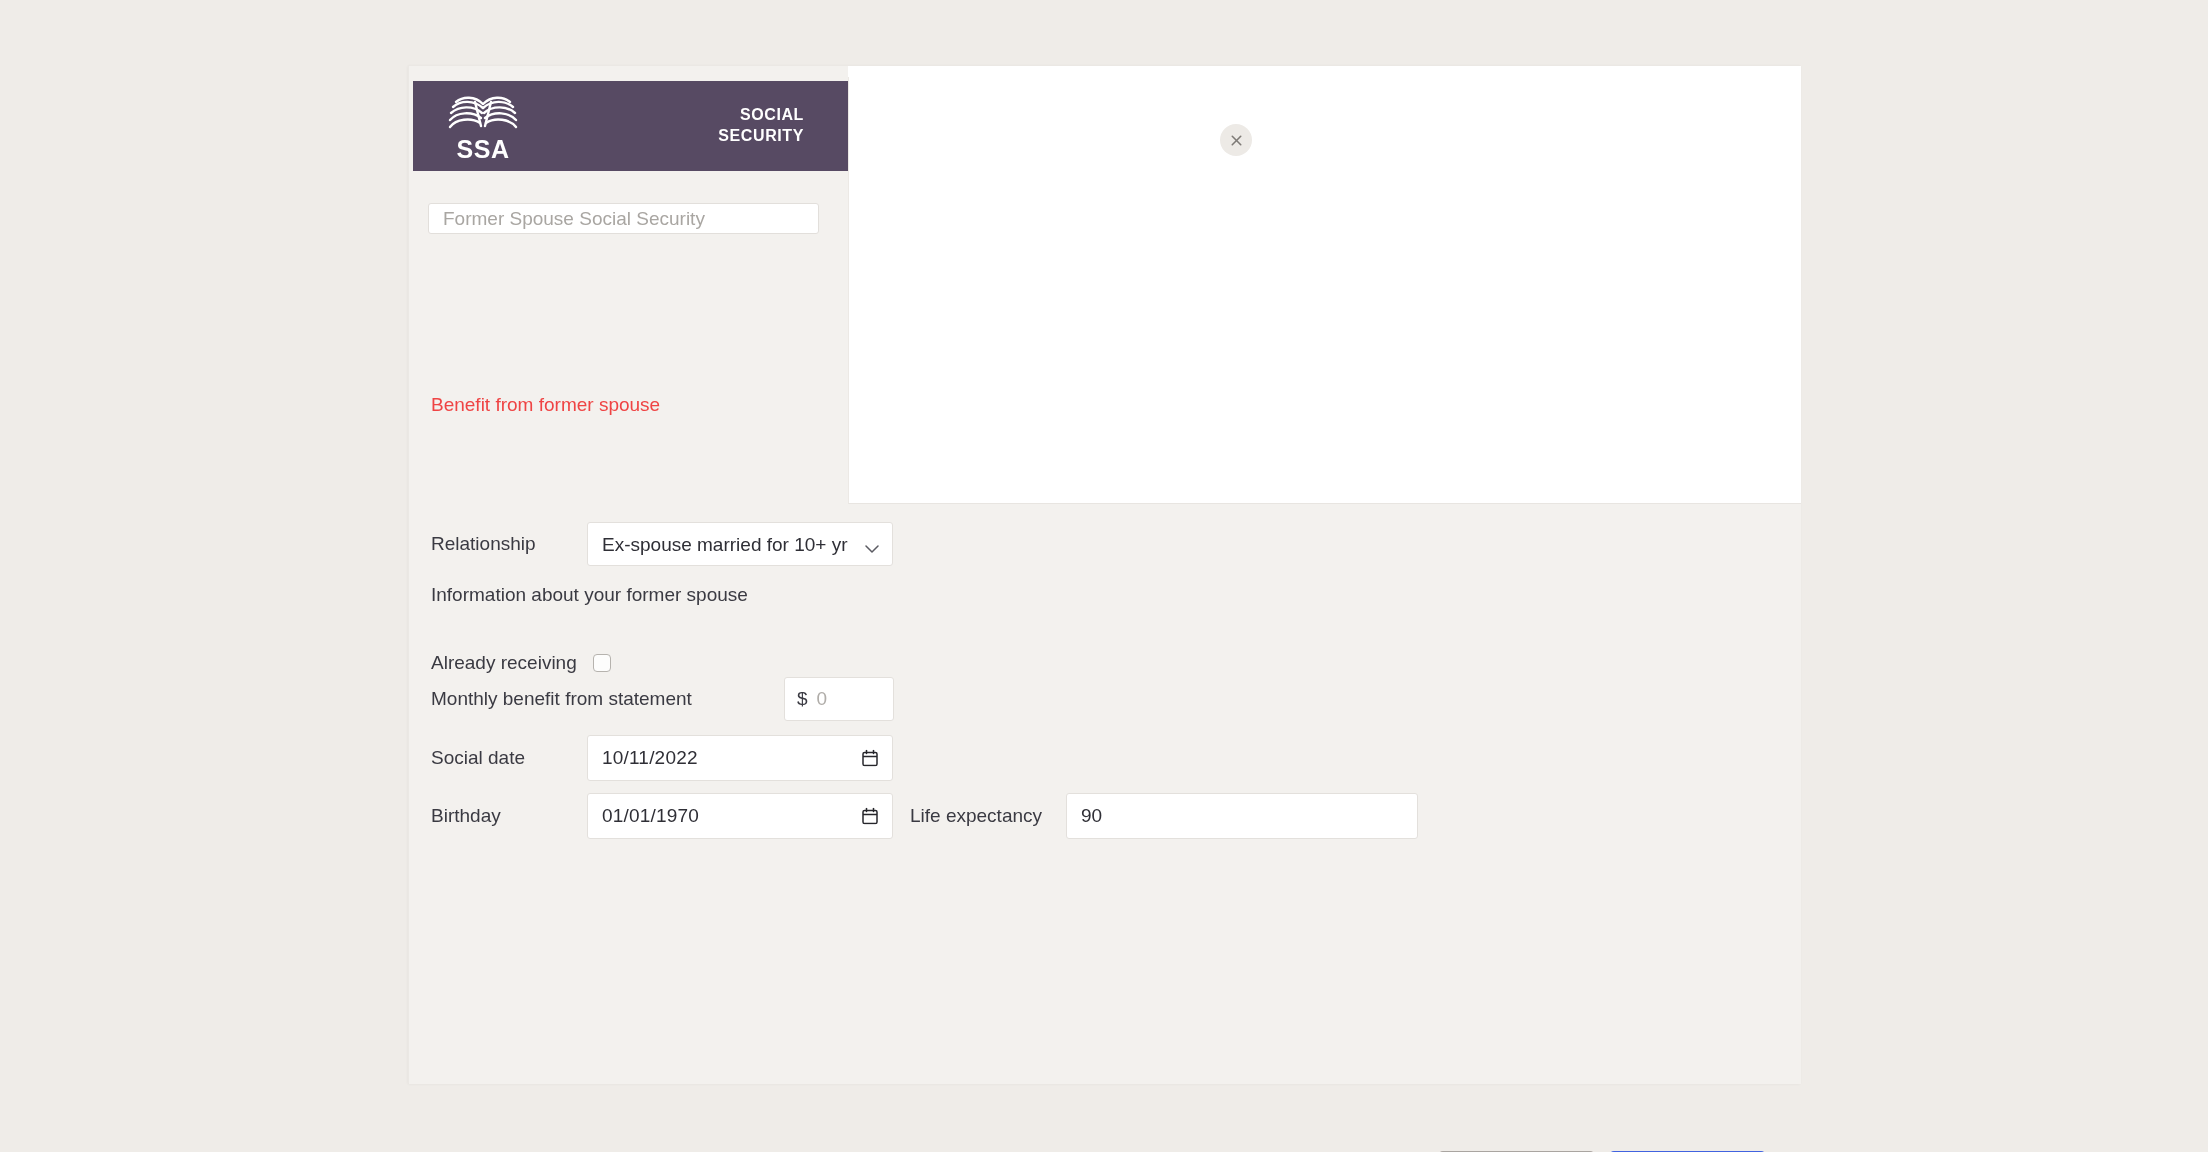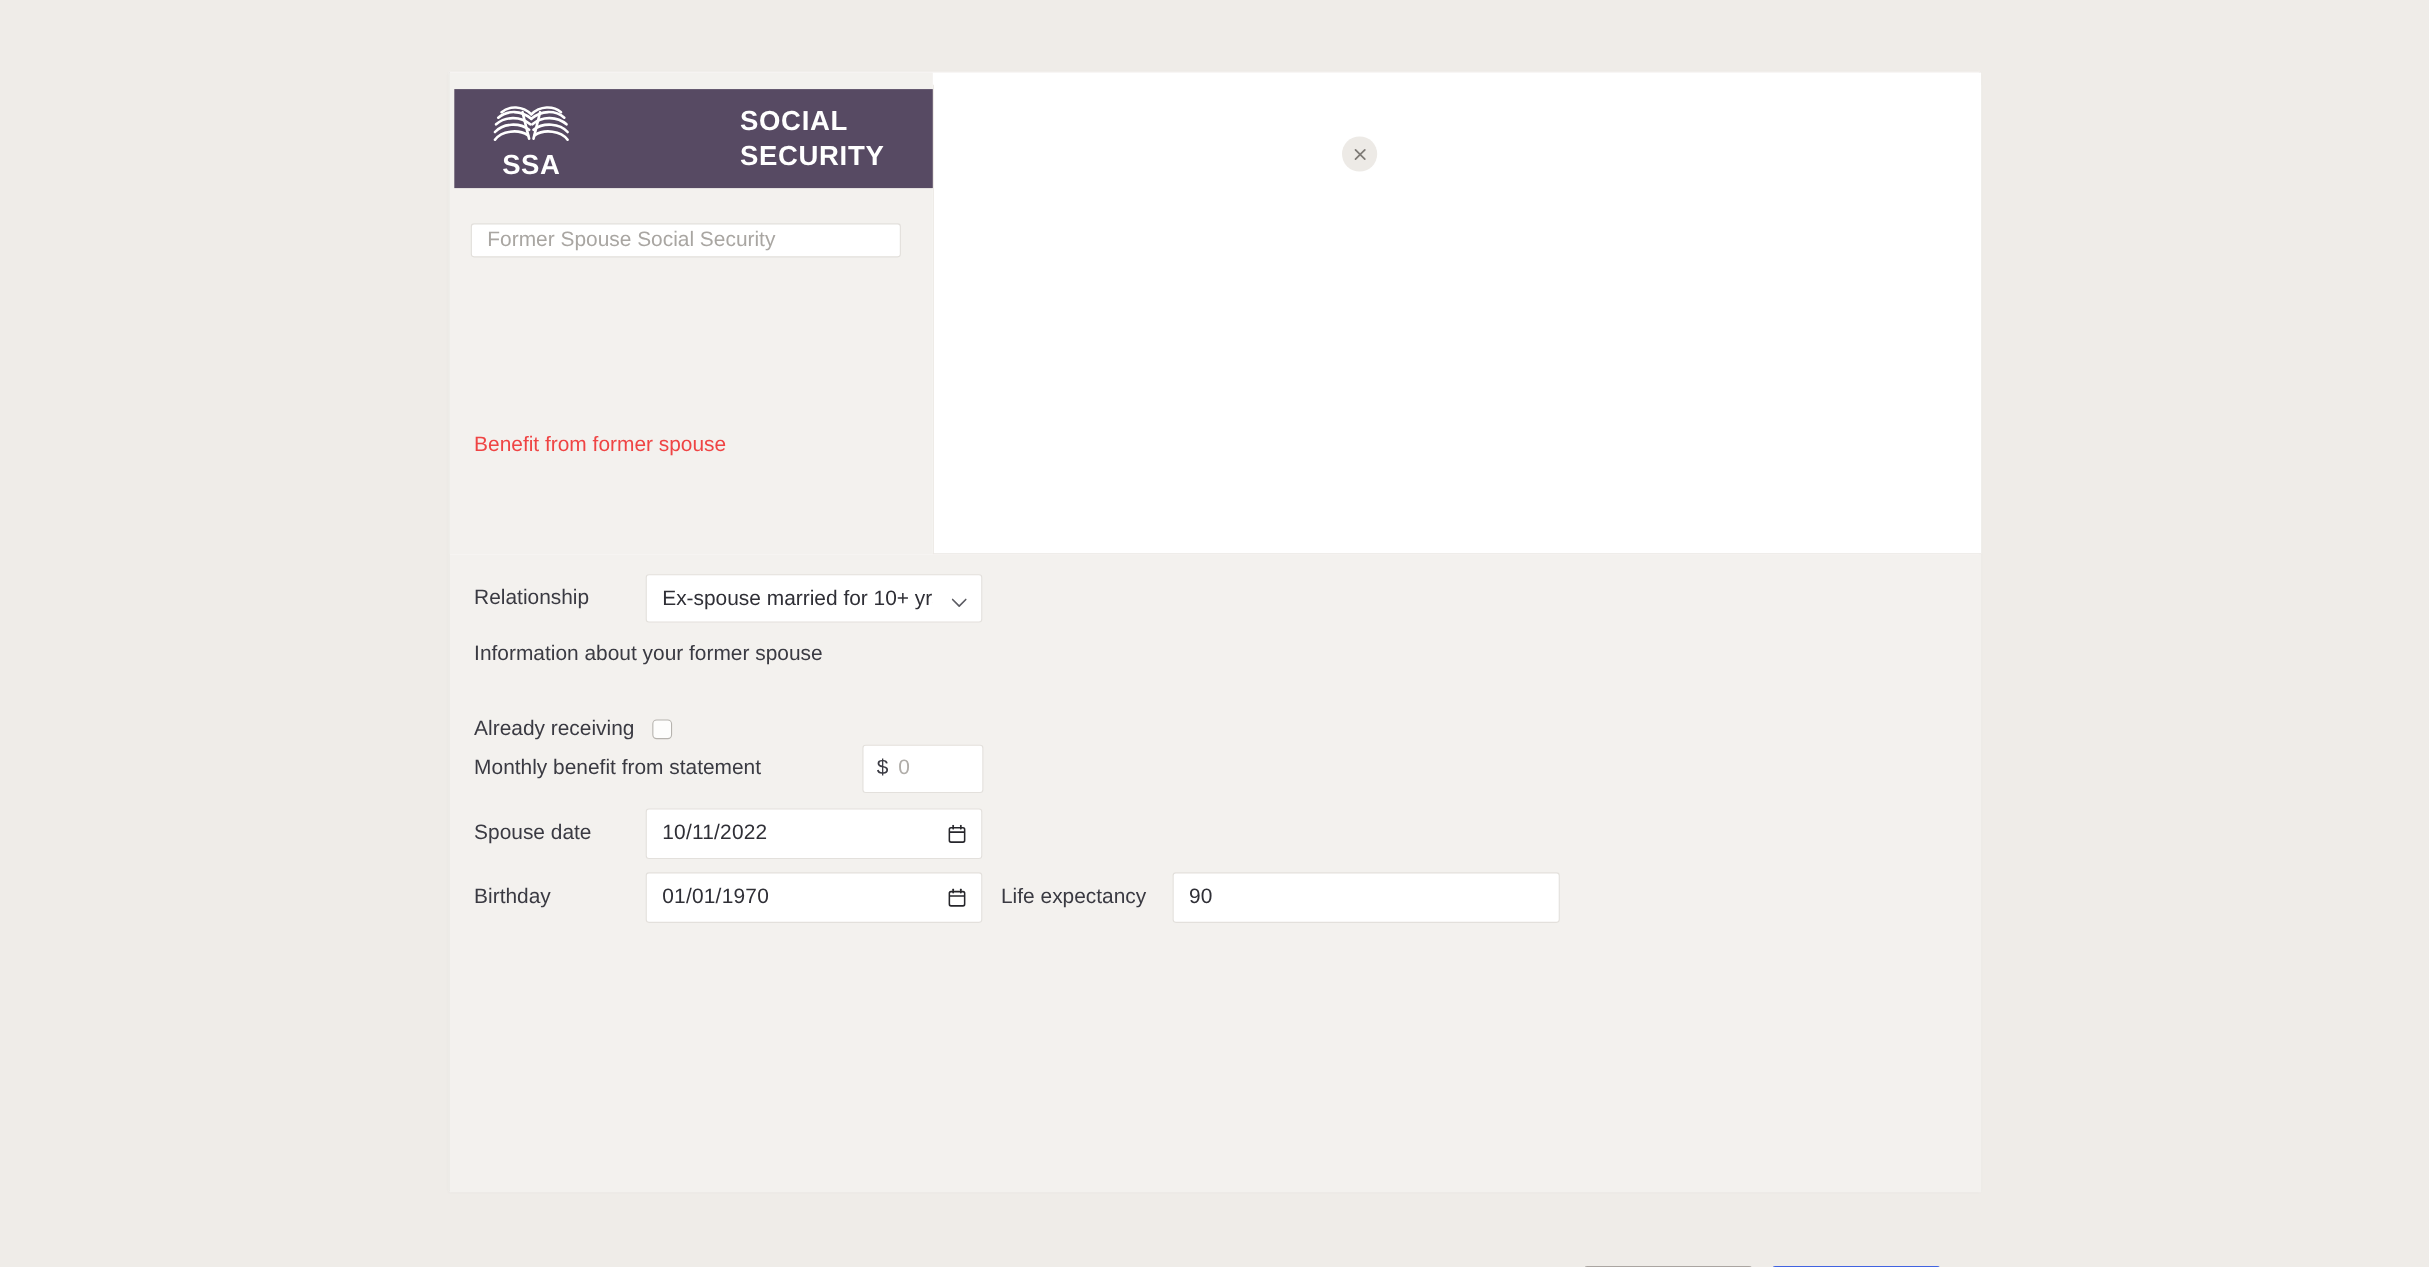--- a/index.html
+++ b/index.html
@@ -67,25 +67,25 @@
     height: 90px;
     background: #574a63;
     display: flex;
     align-items: center;
     justify-content: space-between;
     padding: 0 22px 0 24px;
   }
   .ssa-logo { width: 92px; height: 72px; display:block; }
   .ssa-wordmark {
     color: #ffffff;
-    font-size: 25px;
+    font-size: 16px;
     font-weight: 700;
     letter-spacing: 0.6px;
     line-height: 1.3;
-    text-align: left;
+    text-align: right;
     margin-right: 22px;
   }
   .ssa-wordmark span { display: block; }
 
   
   .close-btn {
     position: absolute;
     left: 811px;
     top: 58px;
     width: 32px;
@@ -354,21 +354,21 @@
 
       <div class="row" style="left:22px; top:173px;">
         <span class="lbl" style="width:353px;">Monthly benefit from statement</span>
         <span class="money-wrap">
           <span class="money-sym">$</span>
           <input class="money-input" type="text" placeholder="0" style="">
         </span>
       </div>
 
       <div class="row" style="left:22px; top:231px;">
-        <span class="lbl" style="width:156px;">Spouse date</span>
+        <span class="lbl" style="width:156px;">Social date</span>
         <span class="date-wrap">
           <span class="date-val">10/11/2022</span>
           <span class="cal-icon">
             <svg viewBox="0 0 16 17" xmlns="http://www.w3.org/2000/svg">
               <rect x="1" y="3" width="14" height="13" rx="1.6" fill="none" stroke="#26262b" stroke-width="1.5"></rect>
               <line x1="1" y1="7" x2="15" y2="7" stroke="#26262b" stroke-width="1.5"></line>
               <line x1="4.5" y1="1" x2="4.5" y2="4" stroke="#26262b" stroke-width="1.5" stroke-linecap="round"></line>
               <line x1="11.5" y1="1" x2="11.5" y2="4" stroke="#26262b" stroke-width="1.5" stroke-linecap="round"></line>
             </svg>
           </span>

